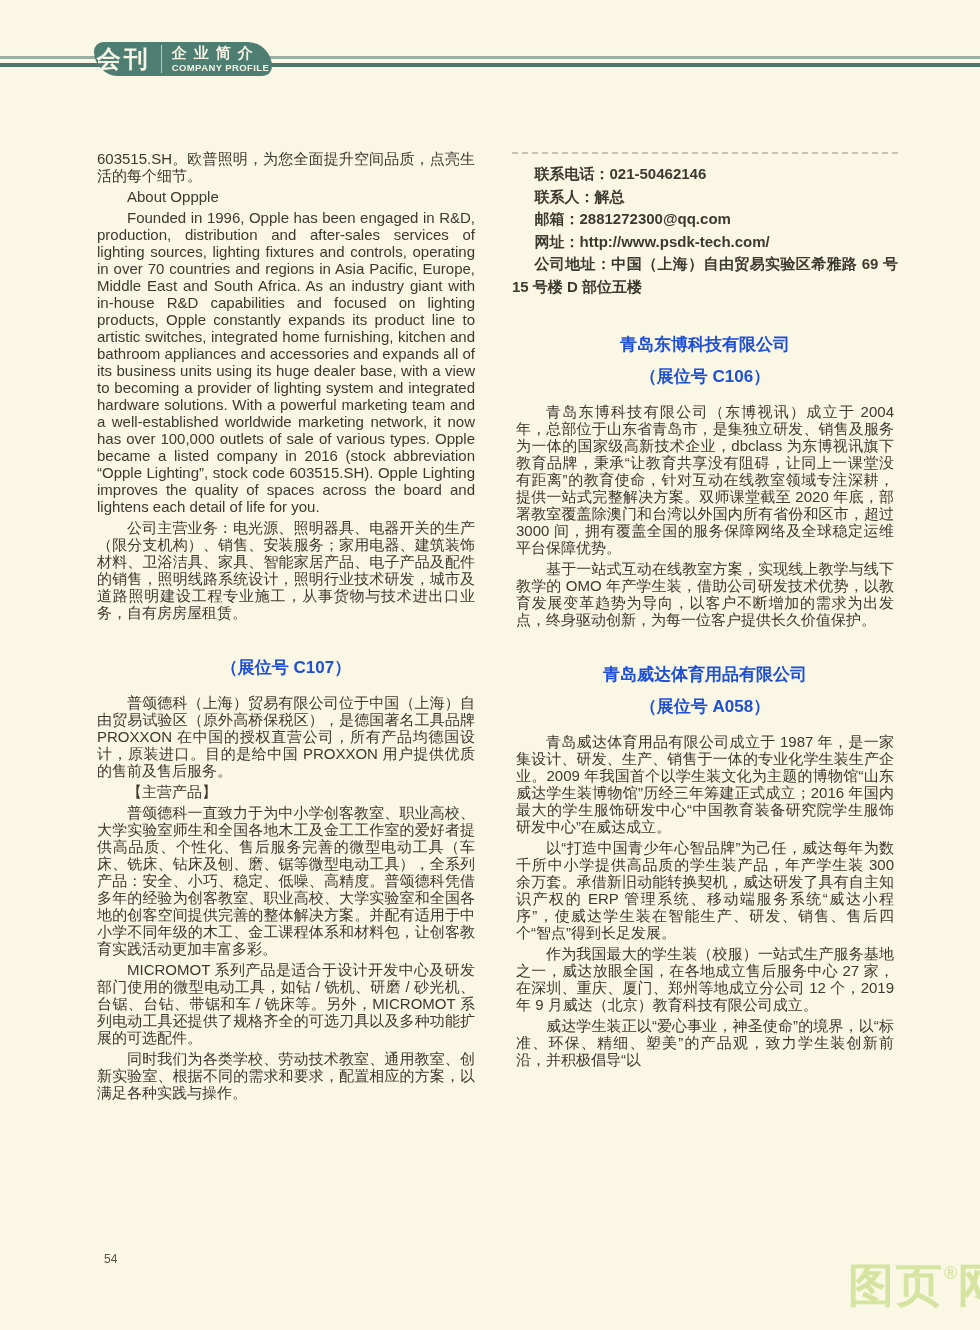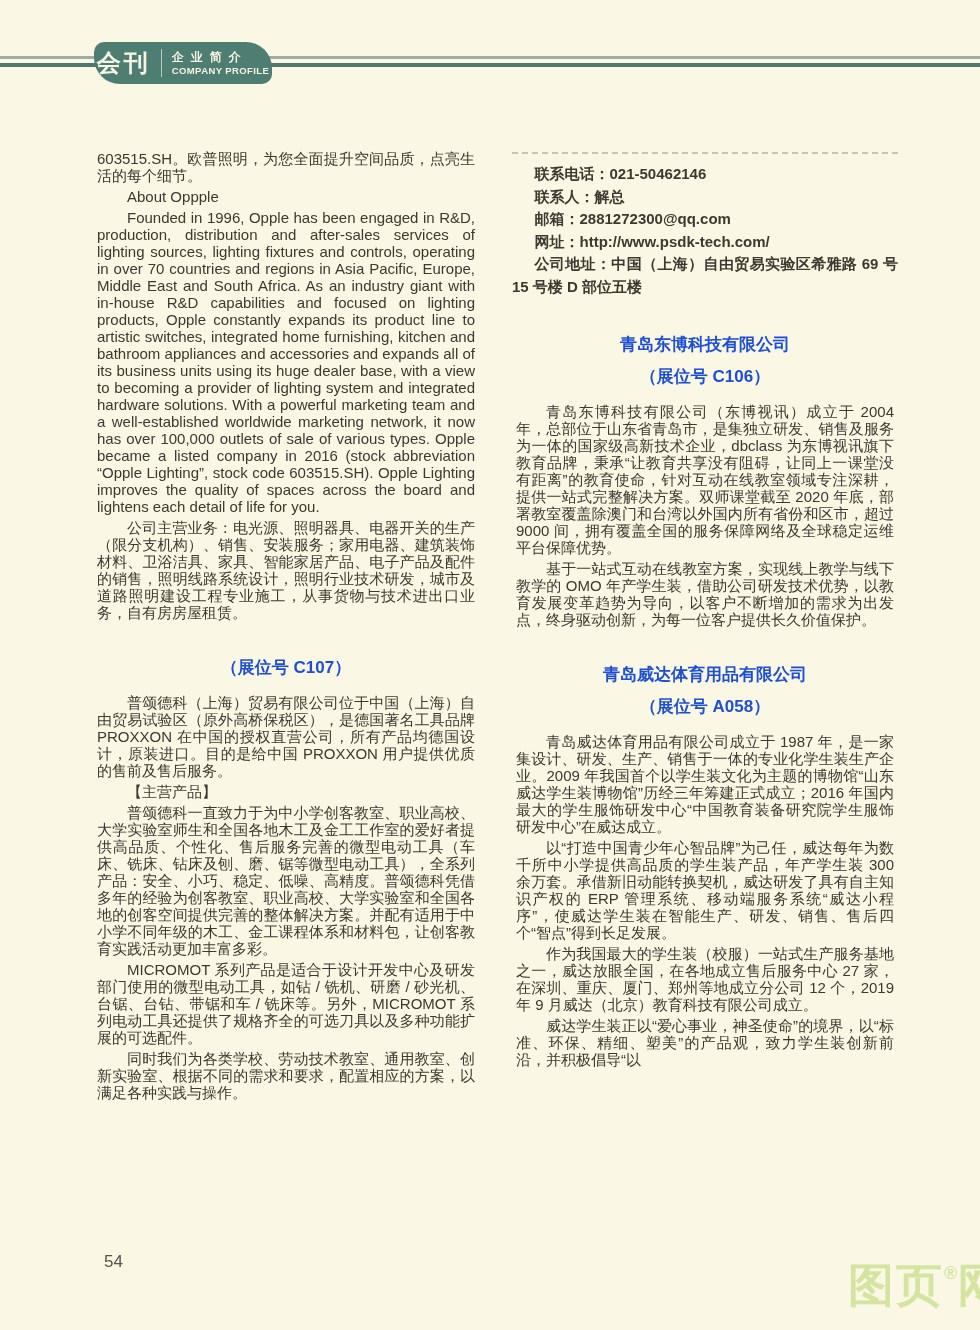--- a/index.html
+++ b/index.html
@@ -7,29 +7,29 @@
     width:980px;height:1330px;position:relative;overflow:hidden;
     background:#FAF7E5;
     font-family:"Liberation Sans","DejaVu Sans",sans-serif;
     color:#3C392E;
   }
   
   .rule{position:absolute;left:0;width:980px;}
   .rule-light{top:56px;height:3px;background:#9BAFA4;}
   .rule-dark{top:63px;height:4px;background:#51776C;}
   .badge{
-    position:absolute;left:94px;top:42px;width:178px;height:42px;
+    position:absolute;left:94px;top:42px;width:178px;height:34px;
     background:#4E7D72;border-radius:10px 26px 10px 26px;
     display:flex;align-items:center;justify-content:center;gap:10px;
     z-index:2;color:#F6F4E4;
   }
   .badge-title{font-size:24px;font-weight:bold;letter-spacing:3px;line-height:1;}
   .badge-divider{width:1px;height:28px;background:rgba(246,244,228,.65);}
   .badge-sub{display:flex;flex-direction:column;justify-content:center;line-height:1.25;}
-  .badge-sub-cn{font-size:12px;letter-spacing:7px;font-weight:600;}
+  .badge-sub-cn{font-size:15px;letter-spacing:7px;font-weight:600;}
   .badge-sub-en{font-size:9.5px;font-weight:bold;letter-spacing:.4px;}
   
   .col{position:absolute;top:146px;width:386px;}
   .col-left{left:93px;}
   .col-right{left:512px;}
   .body-para{
     margin:4px;font-size:15px;line-height:17px;text-align:justify;
   }
   .body-para.indent{text-indent:2em;}
   .heading-block{margin:38px 0 18px;text-align:center;}
@@ -41,21 +41,21 @@
   .contact-block{
     border-top:2px dashed #C9C5B1;padding-top:9px;margin:22px 0 0;
   }
   .contact-block:first-child{margin-top:6px;}
   .contact-line{
     font-size:15px;line-height:22.5px;font-weight:600;
     text-indent:1.5em;text-align:justify;
   }
   
   .page-number{
-    position:absolute;left:104px;top:1252px;font-size:17px;color:#55524a;
+    position:absolute;left:104px;top:1252px;font-size:12px;color:#55524a;
   }
   .watermark{
     position:absolute;left:848px;top:1260px;z-index:3;
     font-size:46px;font-weight:bold;color:#D5E5A1;
     letter-spacing:2px;white-space:nowrap;line-height:1.1;
   }
   .watermark .reg{
     font-size:18px;font-weight:bold;vertical-align:22px;letter-spacing:0;
   }
 </style>
@@ -92,21 +92,21 @@
       <div class="contact-line">联系电话：021-50462146</div>
       <div class="contact-line">联系人：解总</div>
       <div class="contact-line">邮箱：2881272300@qq.com</div>
       <div class="contact-line">网址：http://www.psdk-tech.com/</div>
       <div class="contact-line">公司地址：中国（上海）自由贸易实验区希雅路 69 号 15 号楼 D 部位五楼</div>
     </div>
     <div class="heading-block">
       <div class="heading-line">青岛东博科技有限公司</div>
       <div class="heading-line">（展位号 C106）</div>
     </div>
-    <p class="body-para indent">青岛东博科技有限公司（东博视讯）成立于 2004 年，总部位于山东省青岛市，是集独立研发、销售及服务为一体的国家级高新技术企业，dbclass 为东博视讯旗下教育品牌，秉承“让教育共享没有阻碍，让同上一课堂没有距离”的教育使命，针对互动在线教室领域专注深耕，提供一站式完整解决方案。双师课堂截至 2020 年底，部署教室覆盖除澳门和台湾以外国内所有省份和区市，超过 9000 间，拥有覆盖全国的服务保障网络及全球稳定运维平台保障优势。</p>
+    <p class="body-para indent">青岛东博科技有限公司（东博视讯）成立于 2004 年，总部位于山东省青岛市，是集独立研发、销售及服务为一体的国家级高新技术企业，dbclass 为东博视讯旗下教育品牌，秉承“让教育共享没有阻碍，让同上一课堂没有距离”的教育使命，针对互动在线教室领域专注深耕，提供一站式完整解决方案。双师课堂截至 2020 年底，部署教室覆盖除澳门和台湾以外国内所有省份和区市，超过 3000 间，拥有覆盖全国的服务保障网络及全球稳定运维平台保障优势。</p>
     <p class="body-para indent">基于一站式互动在线教室方案，实现线上教学与线下教学的 OMO 年产学生装，借助公司研发技术优势，以教育发展变革趋势为导向，以客户不断增加的需求为出发点，终身驱动创新，为每一位客户提供长久价值保护。</p>
     <div class="heading-block">
       <div class="heading-line">青岛威达体育用品有限公司</div>
       <div class="heading-line">（展位号 A058）</div>
     </div>
     <p class="body-para indent">青岛威达体育用品有限公司成立于 1987 年，是一家集设计、研发、生产、销售于一体的专业化学生装生产企业。2009 年我国首个以学生装文化为主题的博物馆“山东威达学生装博物馆”历经三年筹建正式成立；2016 年国内最大的学生服饰研发中心“中国教育装备研究院学生服饰研发中心”在威达成立。</p>
     <p class="body-para indent">以“打造中国青少年心智品牌”为己任，威达每年为数千所中小学提供高品质的学生装产品，年产学生装 300 余万套。承借新旧动能转换契机，威达研发了具有自主知识产权的 ERP 管理系统、移动端服务系统“威达小程序”，使威达学生装在智能生产、研发、销售、售后四个“智点”得到长足发展。</p>
     <p class="body-para indent">作为我国最大的学生装（校服）一站式生产服务基地之一，威达放眼全国，在各地成立售后服务中心 27 家，在深圳、重庆、厦门、郑州等地成立分公司 12 个，2019 年 9 月威达（北京）教育科技有限公司成立。</p>
     <p class="body-para indent">威达学生装正以“爱心事业，神圣使命”的境界，以“标准、环保、精细、塑美”的产品观，致力学生装创新前沿，并积极倡导“以</p>
   </div>

